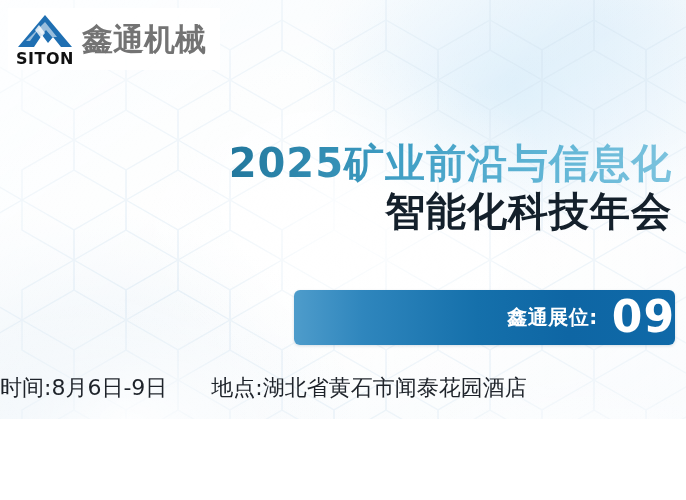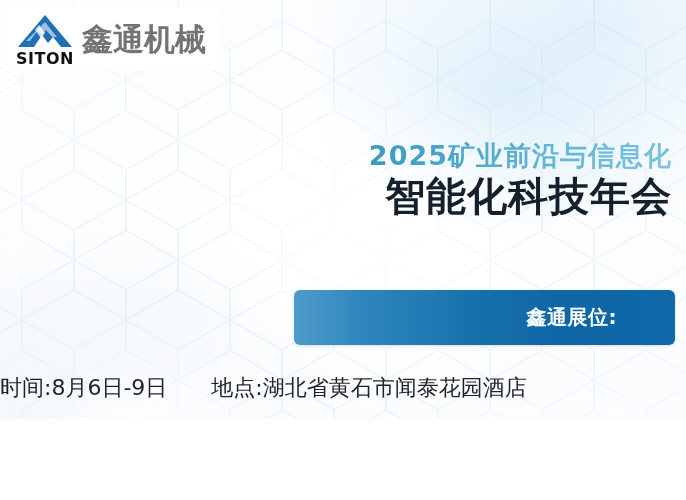--- a/index.html
+++ b/index.html
@@ -99,21 +99,21 @@
     text-align: right;
   }
   .title-line {
     font-family: "DejaVu Sans", "Liberation Sans", sans-serif;
     font-weight: 700;
     line-height: 1.16;
     white-space: nowrap;
     letter-spacing: 1px;
   }
   .title-line-1 {
-    font-size: 27px;
+    font-size: 40px;
     background: linear-gradient(95deg, #12526e 0%, #1a6d92 26%, #3f9ec4 58%, #62b6d6 82%, #7cc3de 100%);
     -webkit-background-clip: text;
     background-clip: text;
     color: transparent;
     margin-left: 13px;
     -webkit-text-fill-color: transparent;
   }
   .title-line-2 {
     font-size: 40px;
     color: #14202b;
@@ -127,21 +127,20 @@
     left: 294px;
     top: 290px;
     width: 381px;
     height: 55px;
     border-radius: 6px 6px 6px 6px;
     background: linear-gradient(90deg, #4e9ccb 0%, #2f86bd 18%, #1570ab 48%, #0e66a4 72%, #0f69a8 100%);
     box-shadow: 0 1px 3px rgba(20,70,110,0.18);
     display: flex;
     align-items: center;
     justify-content: flex-end;
-    padding-right: 58px;
     box-sizing: border-box;
   }
   .booth-label {
     font-family: "DejaVu Sans", "Liberation Sans", sans-serif;
     font-size: 20px;
     font-weight: 700;
     color: #ffffff;
     letter-spacing: 0.5px;
     white-space: nowrap;
   }
@@ -290,20 +289,21 @@
     <span class="logo-cn">鑫通机械</span>
   </div>
 
   <div class="title-wrap">
     <div class="title-line title-line-1">2025矿业前沿与信息化</div>
     <div class="title-line title-line-2">智能化科技年会</div>
   </div>
 
   <div class="booth-banner">
     <span class="booth-label">鑫通展位:</span>
+    <span class="booth-number">09</span>
   </div>
 
   <div class="info-row">
     <span class="info-item">时间:8月6日-9日</span>
     <span class="info-gap"></span>
     <span class="info-item">地点:湖北省黄石市闻泰花园酒店</span>
   </div>
 
 </div>
 

